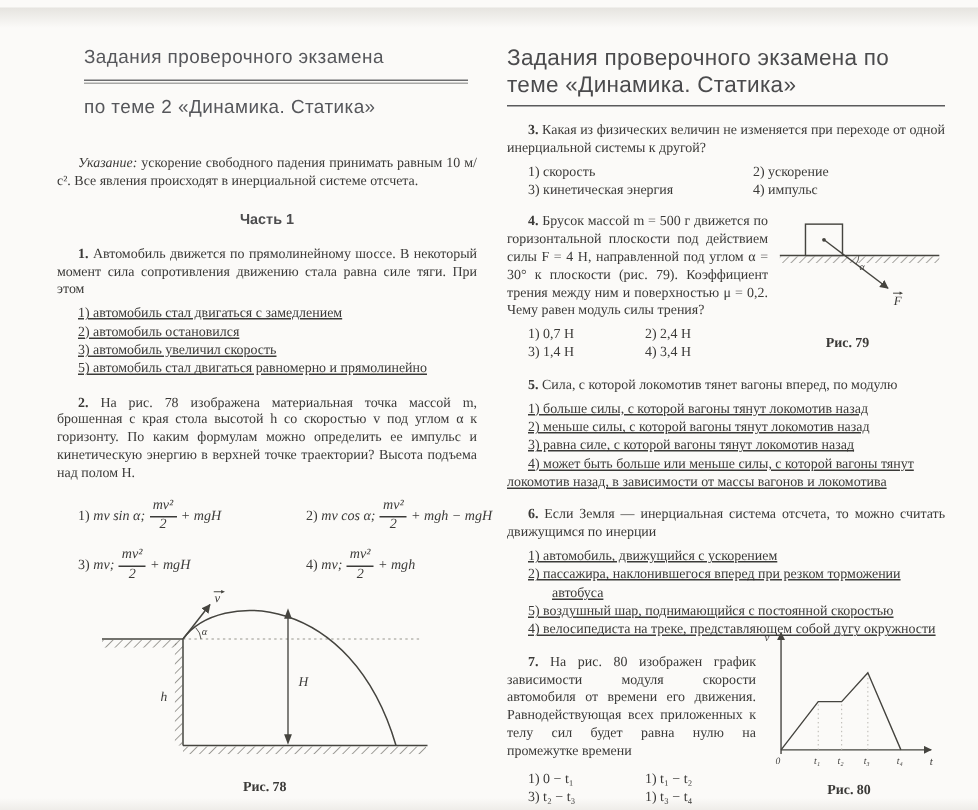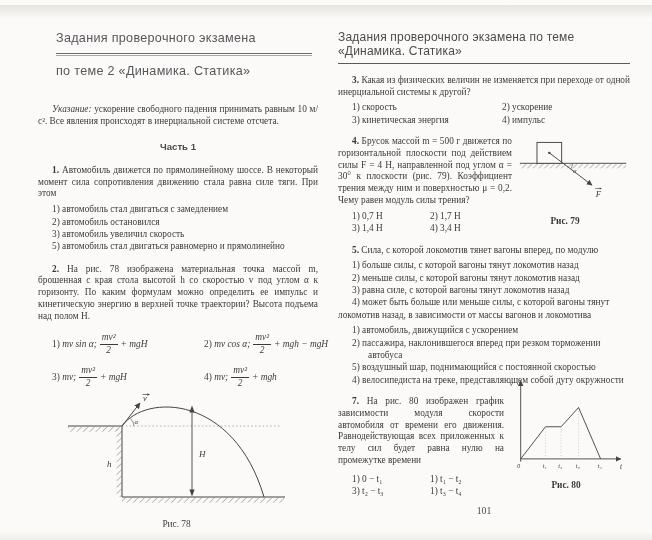--- a/index.html
+++ b/index.html
@@ -31,41 +31,41 @@
   .title-rule{margin:7px 0 9px 0;border-top:1.7px solid #6d6d6f;border-bottom:.8px solid #a8a8a6;height:1px;}
 
   .note{margin-top:24px;font-size:9.3px;line-height:1.3;text-align:justify;text-indent:14px;}
   .note .lead{font-style:italic;}
 
   .part-heading{margin-top:14px;text-align:center;font-family:Liberation Sans, sans-serif;
     font-weight:bold;font-size:9.6px;color:#4c4c4e;}
 
   p.q{margin:0;font-size:9.3px;line-height:1.27;text-align:justify;text-indent:14px;}
   p.q .qnum{font-weight:bold;}
-  .opts{margin-top:3px;}
+  .opts{margin-top:3px;text-decoration:underline;}
   .opt{font-size:9.3px;line-height:1.33;text-indent:14px;}
   .opt-hang{padding-left:30px;text-indent:-16px;line-height:1.33;font-size:9.3px;}
   .opts-2col{display:grid;grid-template-columns:150px 1fr;margin-left:14px;margin-top:3px;}
   .opts-2col .opt, .opts-2col-sm .opt{text-indent:0;}
   .opts-2col-sm{display:grid;grid-template-columns:78px 1fr;margin-left:14px;margin-top:3px;}
 
   
   .formulas{display:grid;grid-template-columns:152px 1fr;row-gap:11px;margin:10px 0 0 14px;}
   .formula{font-size:9.4px;font-style:italic;white-space:nowrap;}
   .formula .f-label{font-style:normal;}
   .frac{display:inline-block;text-align:center;vertical-align:middle;margin:0 3px;line-height:1.05;}
   .frac .fnum{display:block;border-bottom:.8px solid #3b3a38;padding:0 2px 1px 2px;}
   .frac .fden{display:block;padding-top:1px;}
 
   .fig{margin-top:4px;}
-  .fig-caption{font-weight:normal;font-size:9.3px;text-align:center;margin-top:6px;}
+  .fig-caption{font-weight:bold;font-size:9.3px;text-align:center;margin-top:6px;}
   .page-number{font-size:9.8px;text-align:center;color:#4a4a48;}
 
   
-  .running-header{font-family:"Liberation Sans",sans-serif;font-size:12px;color:#4b4b4d;
+  .running-header{font-family:"Liberation Sans",sans-serif;font-size:15px;color:#4b4b4d;
     letter-spacing:.2px;padding-bottom:4px;border-bottom:1.4px solid #5a5a5c;line-height:1.2;}
   .row{display:flex;}
   .q4-text{width:180px;}
   .q4-fig{flex:1;padding-left:6px;}
   .q7-text{width:166px;}
   .q7-fig{flex:1;padding-left:2px;margin-top:-22px;}
   .fig79-caption{font-weight:bold;font-size:9.3px;text-align:center;width:94px;margin-top:10px;}
   .fig80-caption{font-weight:bold;font-size:9.3px;text-align:center;width:120px;margin-top:2px;}
 
   svg text{font-family:"Liberation Serif",serif;fill:#3b3a38;}
@@ -160,21 +160,21 @@
     <div class="opt">2) ускорение</div>
     <div class="opt">3) кинетическая энергия</div>
     <div class="opt">4) импульс</div>
   </div>
 
   <div class="row" style="margin-top:10px;">
     <div class="q4-text">
       <p class="q"><span class="qnum">4.</span><span> Брусок массой m = 500 г движется по горизонтальной плоскости под действием силы F = 4 Н, направленной под углом α = 30° к плоскости (рис. 79). Коэффициент трения между ним и поверхностью μ = 0,2. Чему равен модуль силы трения?</span></p>
       <div class="opts-2col-sm">
         <div class="opt">1) 0,7 Н</div>
-        <div class="opt">2) 1,7 Н</div>
+        <div class="opt">2) 2,4 Н</div>
         <div class="opt">3) 1,4 Н</div>
         <div class="opt">4) 3,4 Н</div>
       </div>
     </div>
     <div class="q4-fig">
       <svg width="112" height="66" viewBox="0 0 118 66">
         <defs>
           <pattern id="h79" width="4.2" height="4.2" patternUnits="userSpaceOnUse" patternTransform="rotate(45)">
             <line x1="0" y1="0" x2="0" y2="4.2" stroke="#615f59" stroke-width="0.8"></line>
           </pattern>
@@ -198,20 +198,21 @@
   </div>
 
   <p class="q" style="margin-top:10px;"><span class="qnum">5.</span><span> Сила, с которой локомотив тянет вагоны вперед, по модулю</span></p>
   <div class="opts">
     <div class="opt">1) больше силы, с которой вагоны тянут локомотив назад</div>
     <div class="opt">2) меньше силы, с которой вагоны тянут локомотив назад</div>
     <div class="opt">3) равна силе, с которой вагоны тянут локомотив назад</div>
     <div class="opt">4) может быть больше или меньше силы, с которой вагоны тянут локомотив назад, в зависимости от массы вагонов и локомотива</div>
   </div>
 
+  <p class="q" style="margin-top:10px;"><span class="qnum">6.</span><span> Если Земля — инерциальная система отсчета, то можно считать движущимся по инерции</span></p>
   <div class="opts">
     <div class="opt-hang">1) автомобиль, движущийся с ускорением</div>
     <div class="opt-hang">2) пассажира, наклонившегося вперед при резком торможении автобуса</div>
     <div class="opt-hang">5) воздушный шар, поднимающийся с постоянной скоростью</div>
     <div class="opt-hang">4) велосипедиста на треке, представляющем собой дугу окружности</div>
   </div>
 
   <div class="row" style="margin-top:10px;">
     <div class="q7-text">
       <p class="q"><span class="qnum">7.</span><span> На рис. 80 изображен график зависимости модуля скорости автомобиля от времени его движения. Равнодействующая всех приложенных к телу сил будет равна нулю на промежутке времени</span></p>

